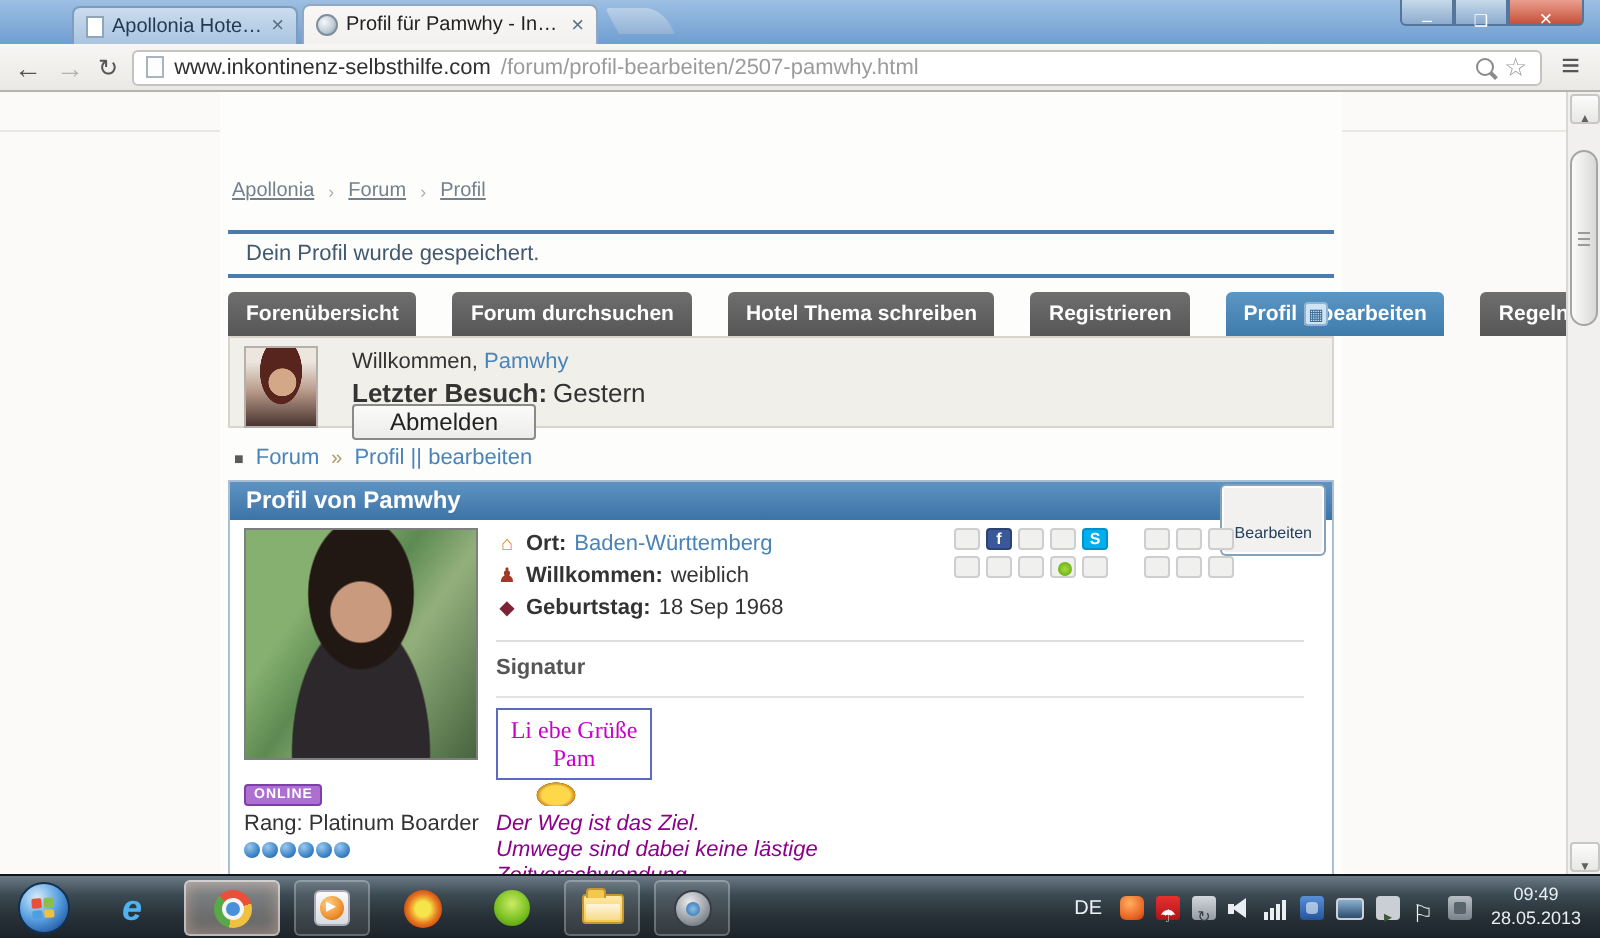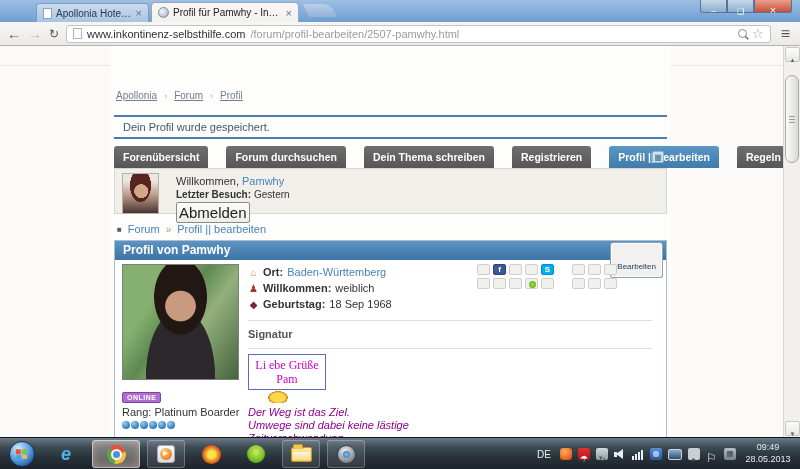--- a/index.html
+++ b/index.html
@@ -51,23 +51,23 @@
 .ntab{height:22px;line-height:22px;padding:0 9px;background:linear-gradient(#6f6f6f,#565656);color:#fff;font-size:10.5px;font-weight:bold;border-radius:3px 3px 0 0;white-space:nowrap}
 .ntab.active{background:linear-gradient(#5b96c4,#3f7cac)}
 .collapse{position:absolute;right:3px;bottom:5px;width:12px;height:12px;background:#cfe3f2;border:1px solid #8fb4d4;border-radius:2px}
 .collapse::before{content:"▦";display:block;font-size:8px;line-height:11px;text-align:center;color:#3a6a96}
 .welcome{position:absolute;left:4px;right:4px;top:122px;height:46px;background:#f1efe9;border:1px solid #d9d5cd}
 .avatar{position:absolute;left:7px;top:4px;width:37px;height:41px;border:1px solid #b5b1aa;background:
  radial-gradient(circle at 52% 44%,#d2a888 0 24%,rgba(0,0,0,0) 25%),
  radial-gradient(ellipse at 50% 30%,#58241e 0 42%,rgba(0,0,0,0) 43%),
  linear-gradient(#ece6de 0 18%,#b89a8a 55%,#4a3430 100%)}
 .w1{position:absolute;left:61px;top:6px;font-size:11px;color:#333}
-.w2{position:absolute;left:61px;top:20px;font-size:10px;color:#333}
+.w2{position:absolute;left:61px;top:20px;font-size:13px;color:#333}
 .w2 b{margin-right:3px}
-.logout{position:absolute;left:61px;top:33px;display:inline-block;font-size:15px;color:#222;background:linear-gradient(#fbfbfa,#ececea);border:1px solid #8a8a88;border-radius:2px;padding:1px 2px}
+.logout{position:absolute;left:61px;top:33px;display:inline-block;font-size:12px;color:#222;background:linear-gradient(#fbfbfa,#ececea);border:1px solid #8a8a88;border-radius:2px;padding:1px 18px}
 .link{color:#4983b8}
 .crumb2{position:absolute;left:7px;top:177px;font-size:11px;display:flex;gap:6px;align-items:center}
 .bullet{color:#5a5a58;font-size:8px}
 .c2sep{color:#b39a6a;font-size:10px}
 
 
 .panel{position:absolute;left:4px;right:4px;top:194px;bottom:0;border:1px solid #a9bfd3;border-bottom:none;background:#fff}
 .phead{height:19px;background:linear-gradient(#5e93c2,#3c74a6);color:#fff;font-weight:bold;font-size:12px;line-height:19px;padding-left:8px;position:relative}
 .editbtn{position:absolute;right:4px;top:2px;height:14px;line-height:13px;background:#f2f1ef;border:1px solid #fdfdfd;box-shadow:0 0 0 1px #86a2bc;font-size:8px;font-weight:normal;color:#23405c;padding:16px 5px;border-radius:2px}
 .pbody{position:absolute;top:19px;left:0;right:0;bottom:0}
@@ -207,21 +207,21 @@
         <span class="bl">Forum</span>
         <span class="csep">›</span>
         <span class="bl">Profil</span>
       </div>
 
       <div class="flash">Dein Profil wurde gespeichert.</div>
 
       <div class="ntabs">
         <span class="ntab">Forenübersicht</span>
         <span class="ntab">Forum durchsuchen</span>
-        <span class="ntab">Dein Thema schreiben</span>
+        <span class="ntab">Hotel Thema schreiben</span>
         <span class="ntab">Registrieren</span>
         <span class="ntab active">Profil || bearbeiten</span>
         <span class="ntab">Regeln</span>
         <span class="collapse"></span>
       </div>
 
       <div class="welcome">
         <div class="avatar"></div>
         <div class="w1">
           <span>Willkommen,</span>

